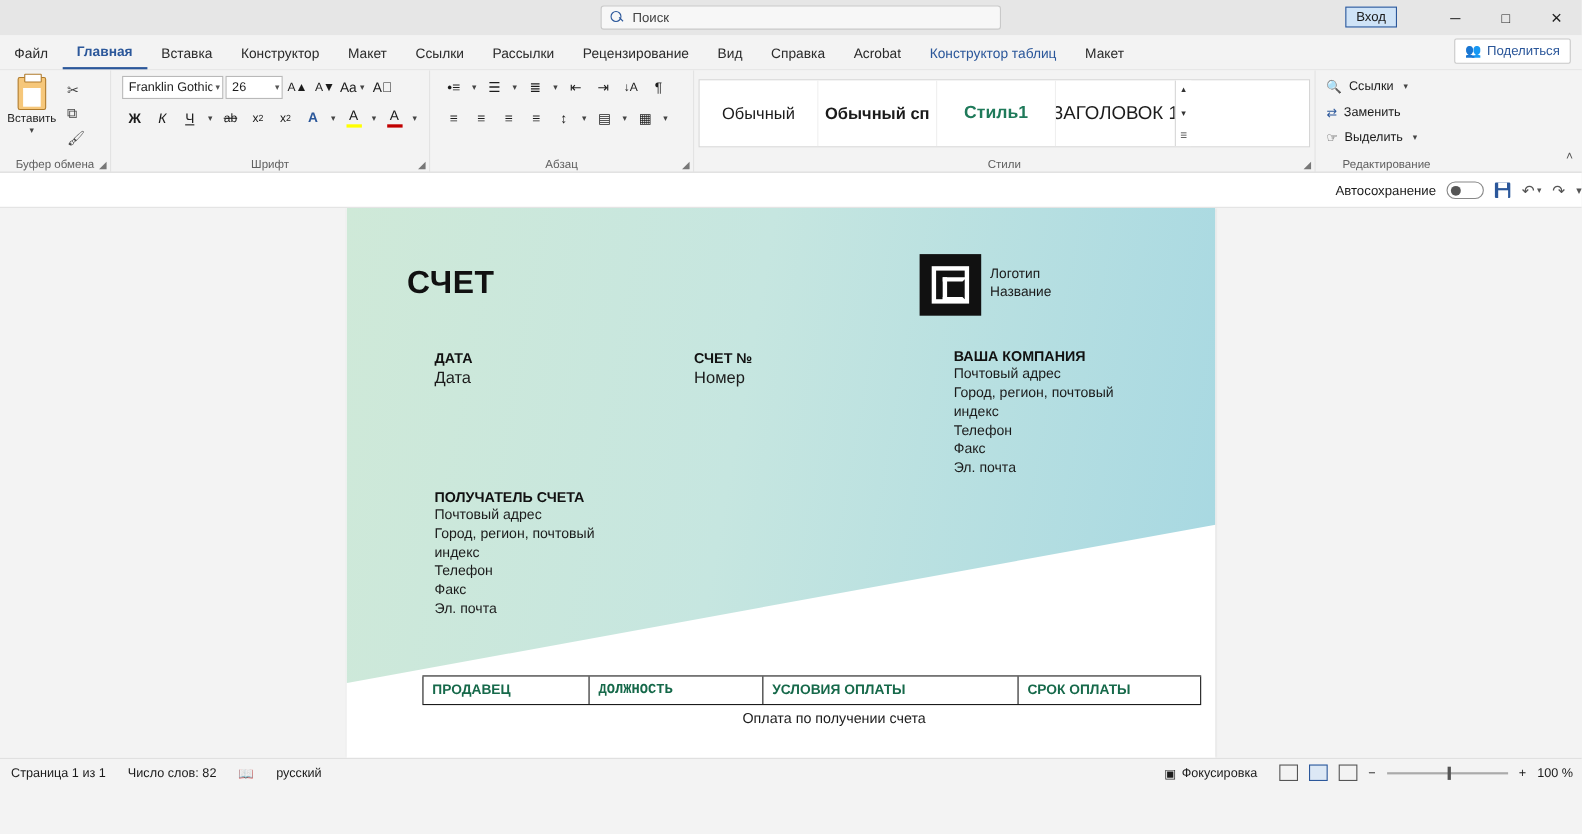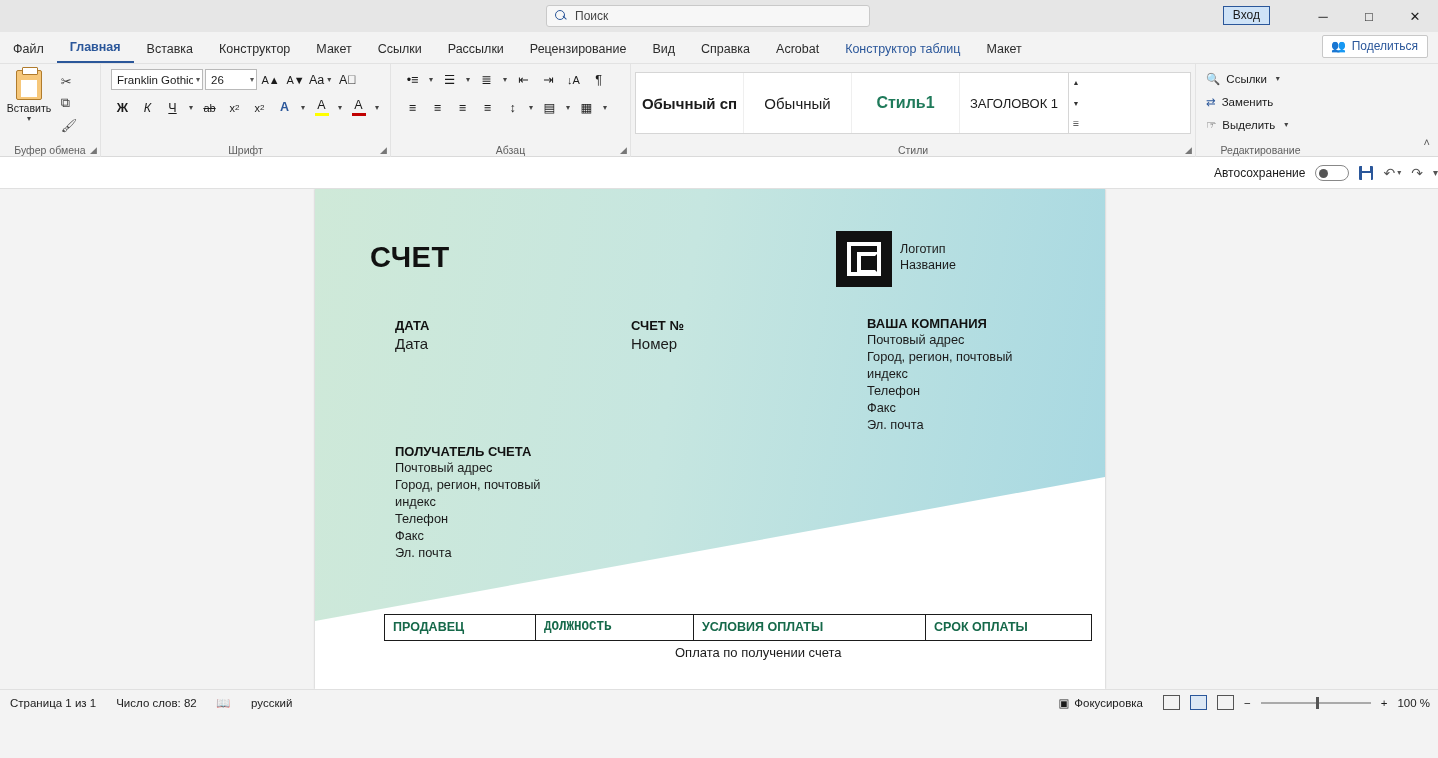--- a/index.html
+++ b/index.html
@@ -20,21 +20,21 @@
   .titlebar-left { width: 190px; }
   .titlebar-title {
     position: absolute; left: 0; right: 0; top: 0; height: 32px;
     display: flex; align-items: center; justify-content: center;
     gap: 6px;
     font-size: 12px; color: #1b1b1b;
   }
   .titlebar-title .doc { font-size: 12px; }
   .search-box {
     position: absolute; left: 546px; top: 5px;
-    width: 324px; height: 22px;
+    width: 364px; height: 22px;
     background: #f7f7f7; border: 1px solid #c9c9c9;
     border-radius: 3px;
     display: flex; align-items: center; padding-left: 8px; gap: 8px;
     font-size: 12px; color: #444;
   }
   .search-ico { width: 12px; height: 12px; position: relative; flex: none; }
   .search-ico::before {
     content: ""; position: absolute; left: 0; top: 0;
     width: 8px; height: 8px; border: 1.4px solid #2b579a; border-radius: 50%;
   }
@@ -391,30 +391,30 @@
       <div class="ibtn">▦</div>
       <div class="caret">▾</div>
     </div>
     <div class="rgroup-label">Абзац</div>
     <div class="rgroup-launch">◢</div>
   </div>
 
   <div class="rgroup g-styles">
     <div class="gallery">
       <div class="style-item">
+        <span style="font-size:15px;color:#1b1b1b;">Обычный</span>
+      </div>
+      <div class="style-item">
         <span style="font-size:15px;font-weight:bold;color:#1b1b1b;">Обычный сп</span>
-      </div>
-      <div class="style-item">
-        <span style="font-size:15px;color:#1b1b1b;">Обычный</span>
       </div>
       <div class="style-item">
         <span style="font-size:16px;font-weight:bold;color:#1f7a5a;">Стиль1</span>
       </div>
       <div class="style-item" style="border-right:none;">
-        <span style="font-size:13px;color:#1b1b1b;">ЗАГОЛОВОК 1</span>
+        <span style="font-size:17px;color:#1b1b1b;">ЗАГОЛОВОК 1</span>
       </div>
       <div class="gal-scroll">
         <div>▲</div>
         <div>▼</div>
         <div>☰</div>
       </div>
     </div>
     <div class="rgroup-label">Стили</div>
     <div class="rgroup-launch">◢</div>
   </div>

